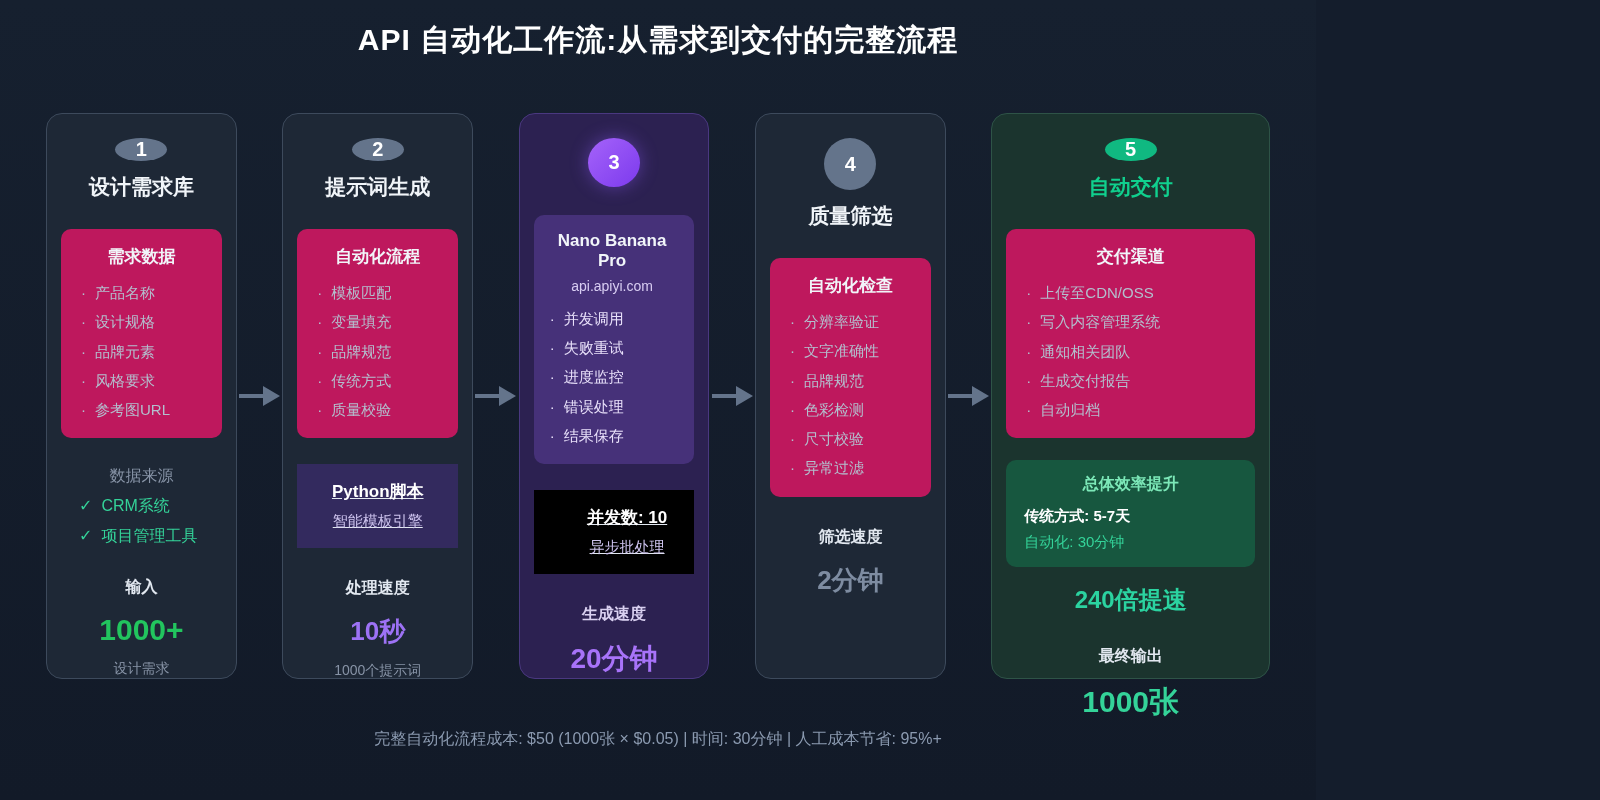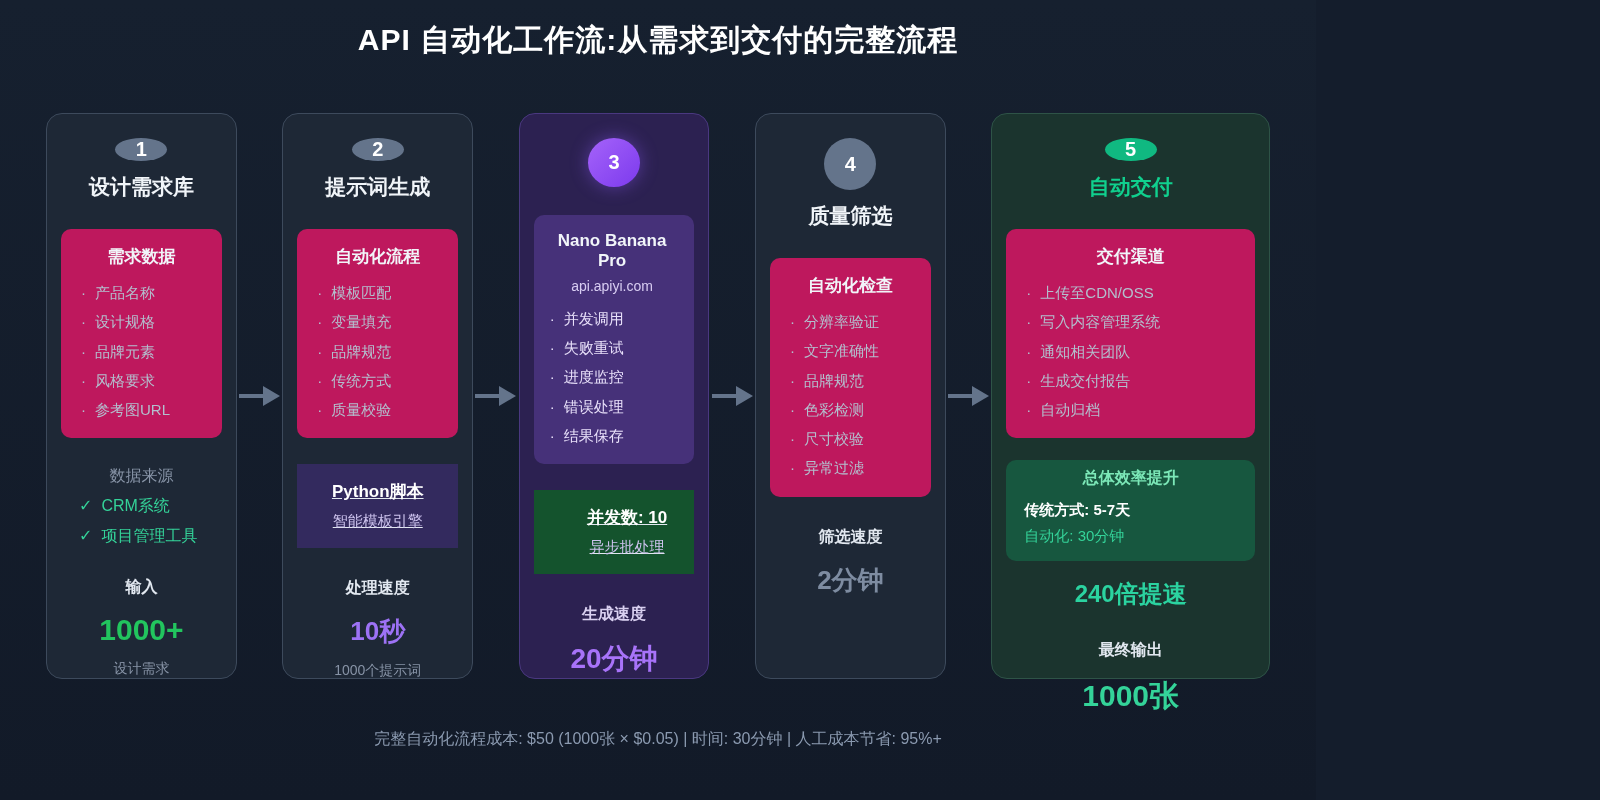--- a/index.html
+++ b/index.html
@@ -81,32 +81,32 @@
   .check-icon { margin-right:9px; }
 
   .badge {
     margin:26px 14px 0;
     border-radius:0;
     padding:16px 10px 17px;
     text-align:center;
     text-decoration:underline;
   }
   .badge--indigo { background:#332a5e; }
-  .badge--purple { background:#14532d;padding-left:36px; }
+  .badge--purple { background:#000000;padding-left:36px; }
   .badge--green  { background:#17483c; padding:13px 10px 14px; }
   .badge-title { font-size:17px; font-weight:bold; color:#ffffff; }
   .badge-sub { margin-top:9px; font-size:15px; color:#cdc3ee; }
   .badge--green .badge-title { color:#6ee7b7; font-size:16px; }
   .badge--green .badge-sub { color:#34d399; font-size:24px; font-weight:bold; margin-top:4px; }
 
   .eff {
     margin:22px 14px 0;
     background:#17573f;
     border-radius:10px;
-    padding:8px 18px 15px;
+    padding:14px 18px 15px;
   }
   .eff-heading { text-align:center; font-size:16px; font-weight:bold; color:#7ce8b8; }
   .eff-line1 { margin-top:12px; font-size:15px; font-weight:bold; color:#ffffff; }
   .eff-line2 { margin-top:7px; font-size:15px; color:#34d399; }
   .highlight { margin-top:17px; text-align:center; font-size:24px; font-weight:bold; color:#2bd3a0; }
 
   .stat-label { margin-top:30px; text-align:center; font-weight:bold; font-size:16px; color:#e2e8f0; }
   .card--purple .stat-label { color:#d9d0f0; }
   .stat-value { margin-top:15px; text-align:center; font-weight:bold; }
   .stat-sub { margin-top:13px; text-align:center; font-size:14px; color:#8793a6; }

